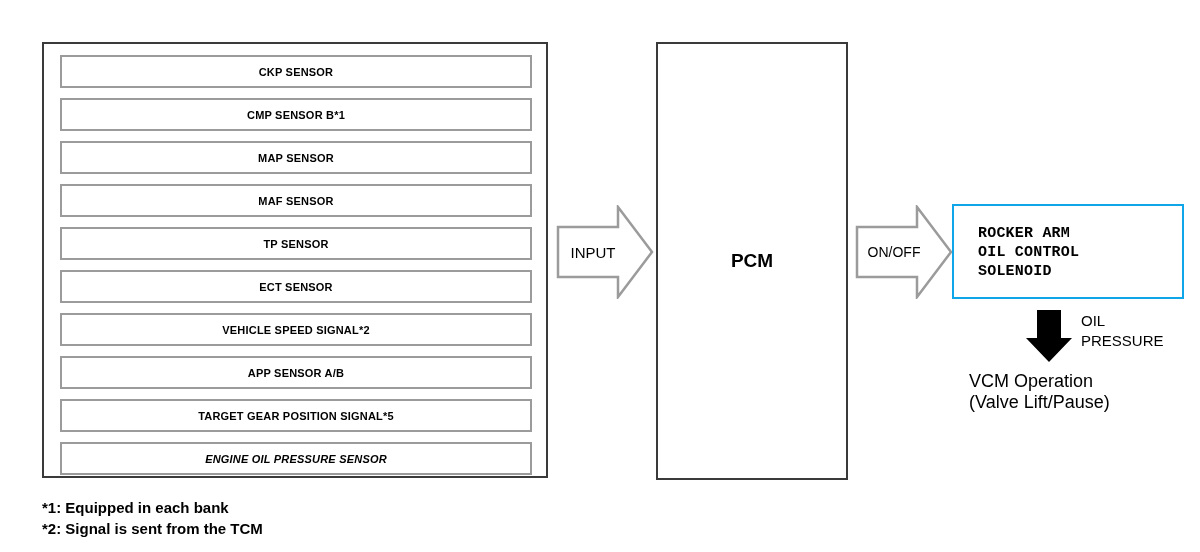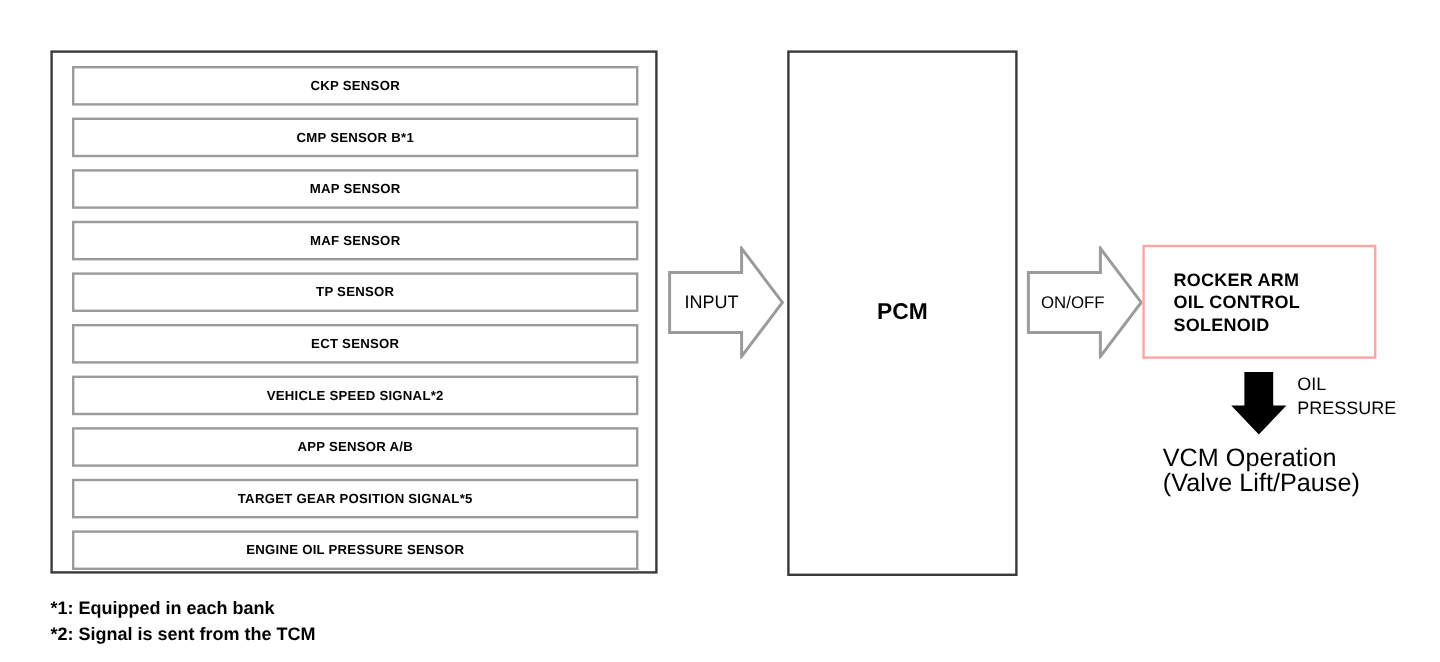--- a/index.html
+++ b/index.html
@@ -40,21 +40,21 @@
     border: 2px solid #9b9b9b;
     box-sizing: border-box;
     background: #ffffff;
     display: flex;
     align-items: center;
     justify-content: center;
     font-size: 11px;
     font-weight: bold;
     letter-spacing: 0.2px;
   }
-  .sensor-box:last-child { margin-bottom: 0; }
+  .sensor-box:last-child { margin-bottom: 0; font-style: italic; }
 
   
   #footnotes {
     position: absolute;
     left: 42px;
     top: 497px;
     font-size: 15px;
     line-height: 21px;
     white-space: pre-line;
     font-weight: bold;
@@ -102,25 +102,26 @@
     text-align: center;
     font-size: 19px;
     font-weight: bold;
   }
 
   
   #solenoid-box {
     position: absolute;
     left: 952px;
     top: 204px;
-    width: 195px;
+    width: 232px;
     height: 95px;
-    border: 2px solid #fca5a5;
-    box-sizing: border-box;
-    background: #ffffff;
+    border: 2px solid #0ea5e9;
+    box-sizing: border-box;
+    background: #ffffff;
+    font-family: Liberation Mono, monospace;
   }
   #solenoid-label {
     position: absolute;
     left: 24px;
     top: 18px;
     font-size: 15px;
     font-weight: bold;
     line-height: 19px;
     white-space: pre-line;
     letter-spacing: 0.2px;
@@ -142,21 +143,21 @@
     font-size: 15px;
     line-height: 20px;
     white-space: pre-line;
   }
 
   
   #vcm-text {
     position: absolute;
     left: 969px;
     top: 371px;
-    font-size: 21px;
+    font-size: 18px;
     line-height: 21px;
     white-space: pre-line;
   }
 </style>
 </head>
 <body>
 
 <div id="sensor-group">
   <div id="sensor-list">
     <div class="sensor-box">

